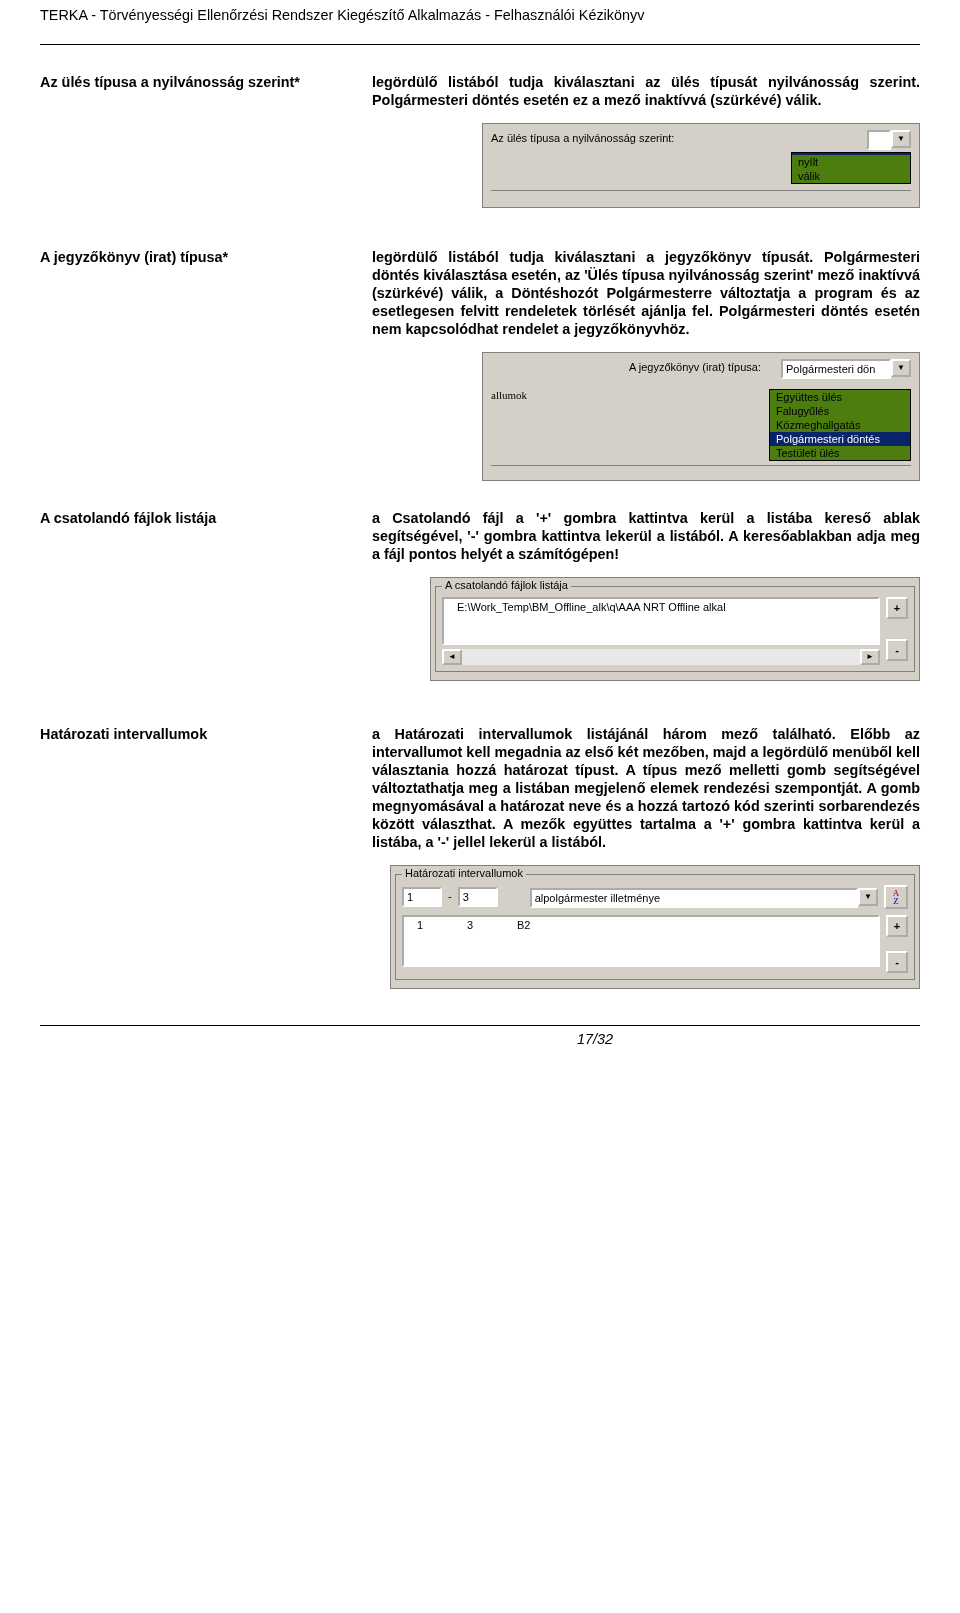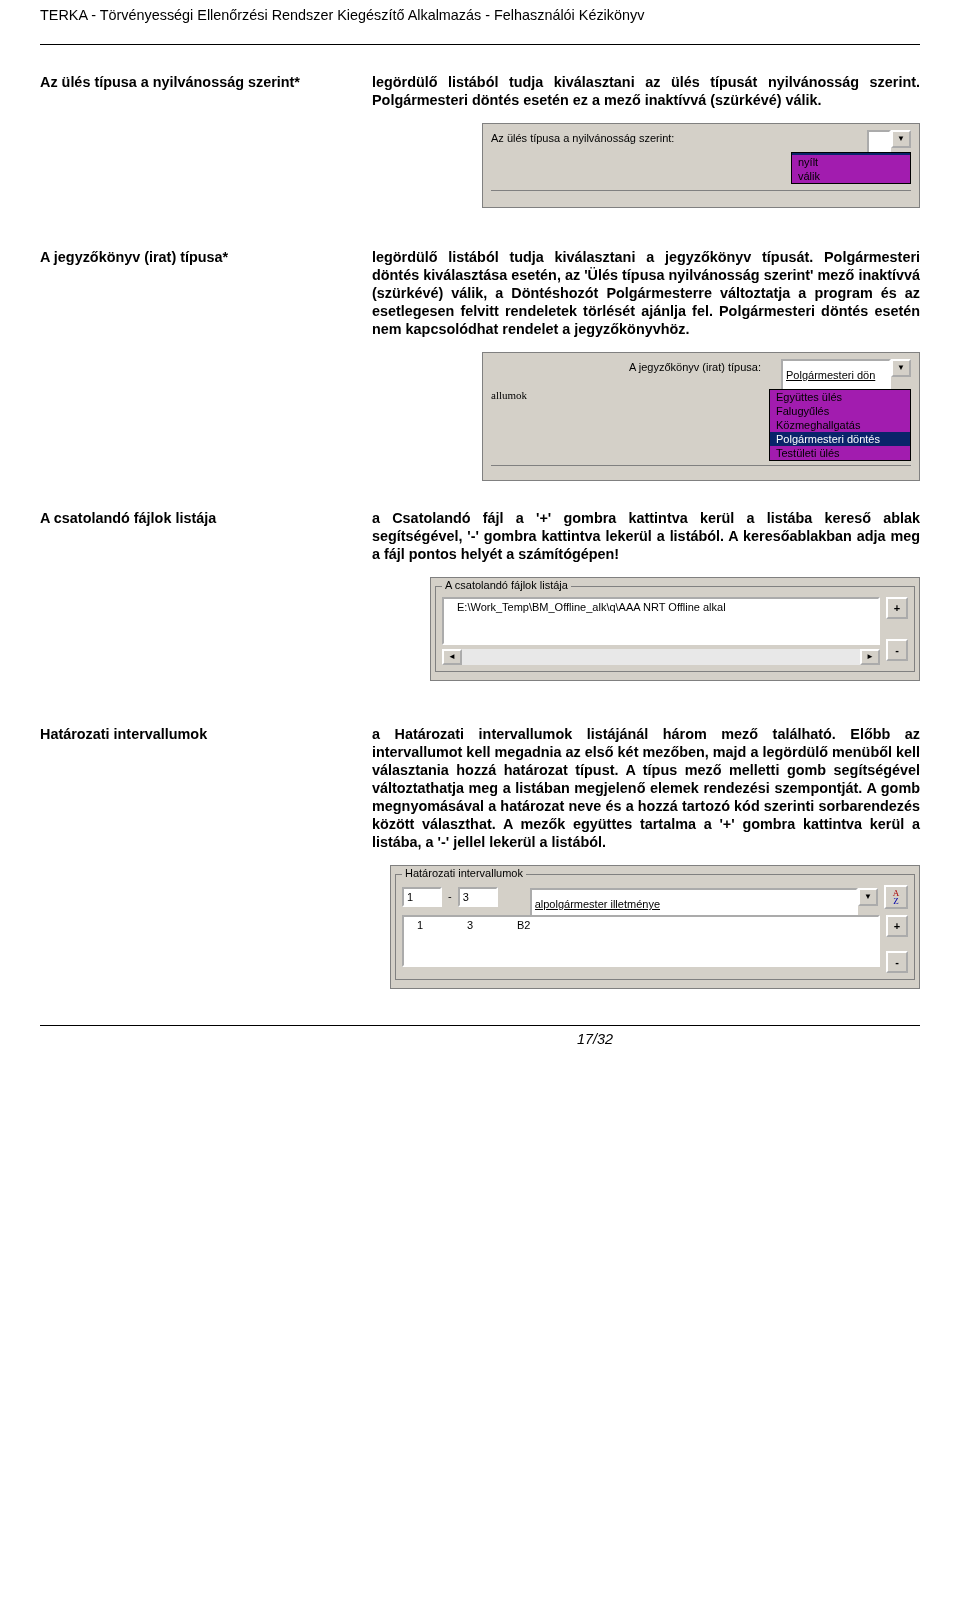--- a/index.html
+++ b/index.html
@@ -57,37 +57,36 @@
   .combo {
     display: inline-flex;
     align-items: stretch;
     height: 18px;
     vertical-align: middle;
   }
   .combo input {
     font: 11px Tahoma, Arial, sans-serif;
     border: 2px inset #fff;
     background: #fff;
-    padding: 7px 3px;
+    padding: 1px 3px;
     height: 14px;
     box-sizing: content-box;
-    text-decoration: underline;
   }
   .combo .btn {
     width: 16px;
     background: #d4d0c8;
     border: 2px outset #fff;
     display: flex;
     align-items: center;
     justify-content: center;
     font-size: 8px;
     cursor: pointer;
   }
   .dropdown {
-    background: #a21caf;
+    background: #4d7c0f;
     border: 1px solid #000;
     font: 11px Tahoma, Arial, sans-serif;
   }
   .dropdown div {
     padding: 1px 6px;
   }
   .dropdown .sel {
     background: #0a246a;
     color: #fff;
   }

